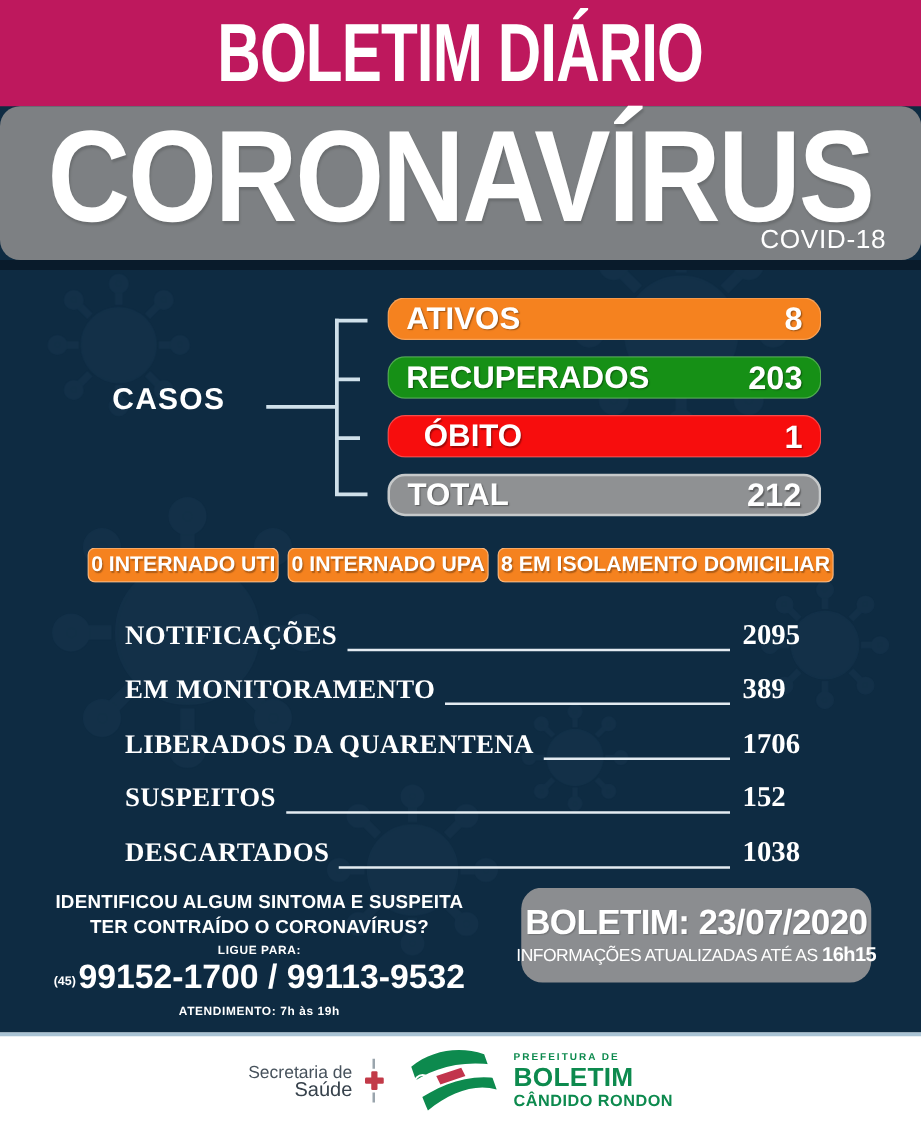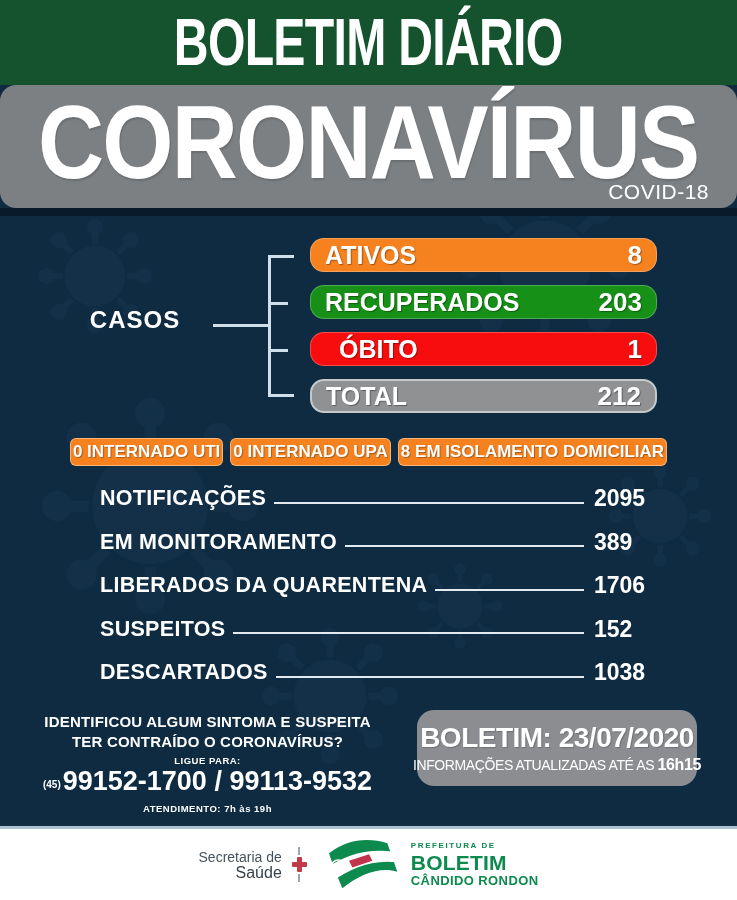--- a/index.html
+++ b/index.html
@@ -7,21 +7,21 @@
     position:relative;width:737px;height:900px;overflow:hidden;
     background:#0e2b42;
     font-family:"Liberation Sans", sans-serif;
     color:#fff;
   }
   
   .virus-bg{position:absolute;left:0;top:216px;width:737px;height:612px;pointer-events:none;}
   
   .topbar{
     position:absolute;left:0;top:0;width:737px;height:85px;
-    background:#14532d;display:flex;align-items:center;justify-content:center;
+    background:#be185d;display:flex;align-items:center;justify-content:center;
   }
   .topbar .title{
     font-size:66px;font-weight:bold;white-space:nowrap;
     transform:scaleX(.73);letter-spacing:-1px;line-height:1;margin-top:-2px;
   }
   .graybar{
     position:absolute;left:0;top:85px;width:737px;height:123px;
     background:#7d8083;display:flex;align-items:center;justify-content:center;border-radius:16px;
   }
   .graybar .big{
@@ -64,21 +64,21 @@
     display:flex;justify-content:center;gap:7px;
   }
   .badge{
     background:#f5821f;border:1.5px solid rgba(255,255,255,.4);
     border-radius:6px;padding:3px 2px;font-size:17px;font-weight:bold;
     white-space:nowrap;text-shadow:1px 1px 1px rgba(0,0,0,.3);
   }
 
   
   .stats{position:absolute;left:100px;top:477px;width:552px;}
-  .stat-row{height:43.5px;display:flex;align-items:center;}
+  .stat-row{height:43.5px;display:flex;align-items:flex-end;font-family:Liberation Serif, serif;}
   .stat-row .lbl{font-size:21.5px;font-weight:bold;letter-spacing:.3px;white-space:nowrap;}
   .stat-row .leader{flex:1;border-bottom:2.5px solid #e3ebf1;margin:8px 10px 0 8px;}
   .stat-row .val{width:58px;font-size:23px;font-weight:bold;text-align:left;}
 
   
   .contact{position:absolute;left:25px;top:712px;width:365px;text-align:center;}
   .contact .q{font-size:15px;font-weight:bold;line-height:20px;letter-spacing:.2px;}
   .contact .small{font-size:9.5px;font-weight:bold;letter-spacing:.5px;margin-top:3px;}
   .contact .phone{font-size:27px;font-weight:bold;line-height:30px;white-space:nowrap;}
   .contact .phone .area{font-size:10px;font-weight:bold;vertical-align:2px;margin-right:2px;}

